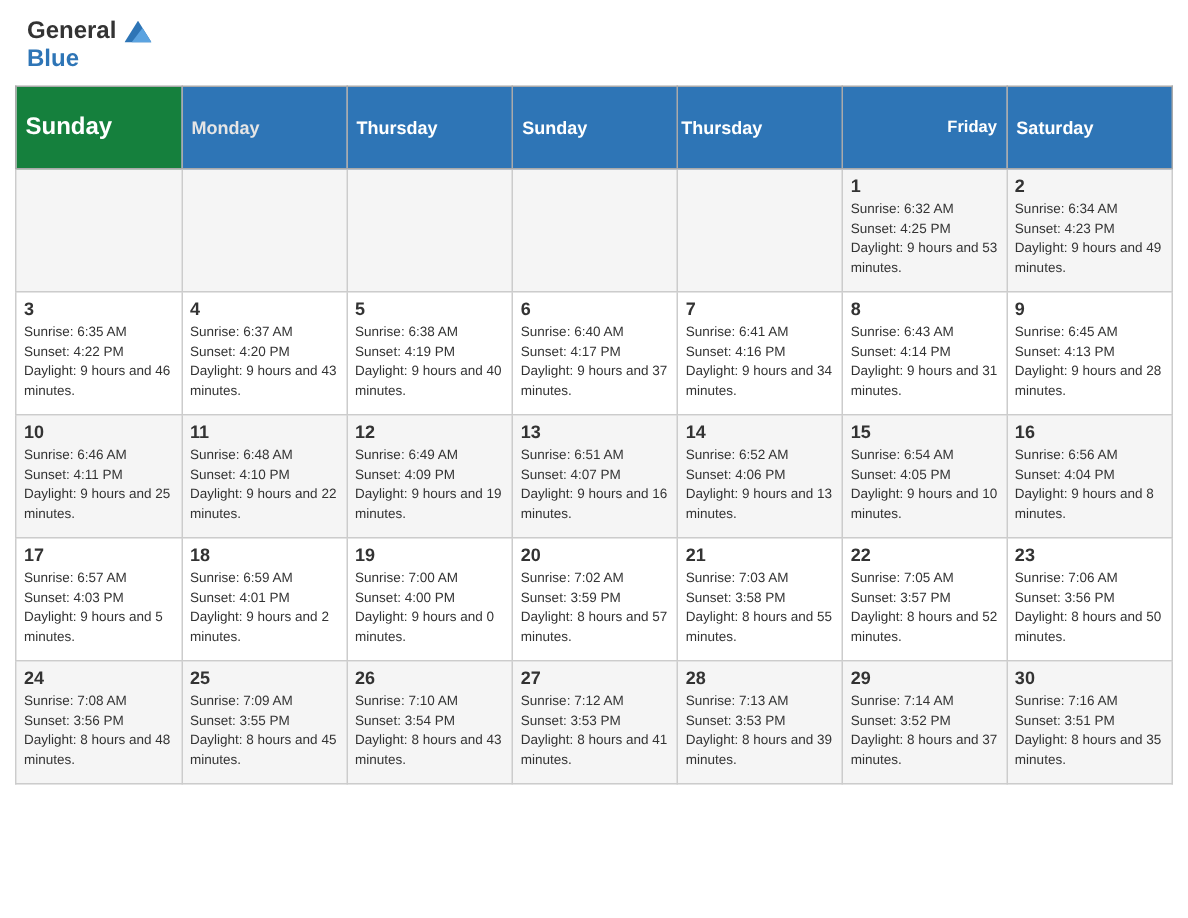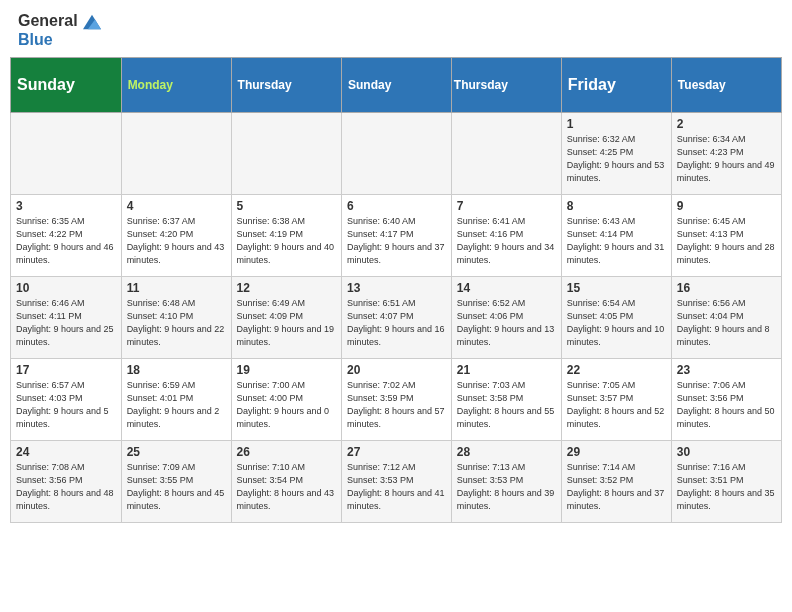--- a/index.html
+++ b/index.html
@@ -24,26 +24,26 @@
     <div style="font-size:30px; color:#333; font-weight:normal;"></div>
     <div style="font-size:13px; color:#555;"></div>
   </div>
 </div>
 
 <div style="padding: 0 10px;">
 <table style="width:100%; border-collapse:collapse;">
   <thead>
     <tr id="weekday-header">
           <th style="background: #15803d; color: white; font-size: 16px; font-weight: bold; padding: 5px 6px; border: 1px solid rgb(170, 170, 170); text-align: left;">Sunday</th>
-          <th style="background: rgb(46, 117, 182); color: #bef264; font-size: 12px; font-weight: bold; padding: 20px 6px; border: 1px solid rgb(170, 170, 170); text-align: left;">Monday</th>
+          <th style="background: rgb(46, 117, 182); color: #e5e5e5; font-size: 12px; font-weight: bold; padding: 20px 6px; border: 1px solid rgb(170, 170, 170); text-align: left;">Monday</th>
           <th style="background: rgb(46, 117, 182); color: white; font-size: 12px; font-weight: bold; padding: 5px 6px; border: 1px solid rgb(170, 170, 170); text-align: left;">Thursday</th>
           <th style="background: rgb(46, 117, 182); color: white; font-size: 12px; font-weight: bold; padding: 5px 6px; border: 1px solid rgb(170, 170, 170); text-align: left;">Sunday</th>
           <th style="background: rgb(46, 117, 182); color: white; font-size: 12px; font-weight: bold; padding: 5px 2px; border: 1px solid rgb(170, 170, 170); text-align: left;">Thursday</th>
-          <th style="background: rgb(46, 117, 182); color: white; font-size: 16px; font-weight: bold; padding: 5px 6px; border: 1px solid rgb(170, 170, 170); text-align: left;">Friday</th>
-          <th style="background: rgb(46, 117, 182); color: white; font-size: 12px; font-weight: bold; padding: 5px 6px; border: 1px solid rgb(170, 170, 170); text-align: left;">Tuesday</th>
+          <th style="background: rgb(46, 117, 182); color: white; font-size: 11px; font-weight: bold; padding: 5px 6px; border: 1px solid rgb(170, 170, 170); text-align: right;">Friday</th>
+          <th style="background: rgb(46, 117, 182); color: white; font-size: 12px; font-weight: bold; padding: 5px 6px; border: 1px solid rgb(170, 170, 170); text-align: left;">Saturday</th>
         </tr>
   </thead>
   <tbody id="calendar-body">
         <tr>
           <td style="vertical-align: top; border: 1px solid rgb(204, 204, 204); padding: 4px 5px; font-size: 9px; color: rgb(51, 51, 51); height: 82px; width: 113px; background: rgb(245, 245, 245);"></td>
           <td style="vertical-align: top; border: 1px solid rgb(204, 204, 204); padding: 4px 5px; font-size: 9px; color: rgb(51, 51, 51); height: 82px; width: 113px; background: rgb(245, 245, 245);"></td>
           <td style="vertical-align: top; border: 1px solid rgb(204, 204, 204); padding: 4px 5px; font-size: 9px; color: rgb(51, 51, 51); height: 82px; width: 113px; background: rgb(245, 245, 245);"></td>
           <td style="vertical-align: top; border: 1px solid rgb(204, 204, 204); padding: 4px 5px; font-size: 9px; color: rgb(51, 51, 51); height: 82px; width: 113px; background: rgb(245, 245, 245);"></td>
           <td style="vertical-align: top; border: 1px solid rgb(204, 204, 204); padding: 4px 5px; font-size: 9px; color: rgb(51, 51, 51); height: 82px; width: 113px; background: rgb(245, 245, 245);"></td>
           <td style="vertical-align: top; border: 1px solid rgb(204, 204, 204); padding: 4px 5px; font-size: 9px; color: rgb(51, 51, 51); height: 82px; width: 113px; background: rgb(245, 245, 245);"><span style="font-size: 12px; font-weight: bold; display: block; margin-bottom: 2px;">1</span><span style="font-size: 9px; line-height: 1.45; color: rgb(51, 51, 51); white-space: pre-wrap;">Sunrise: 6:32 AM

